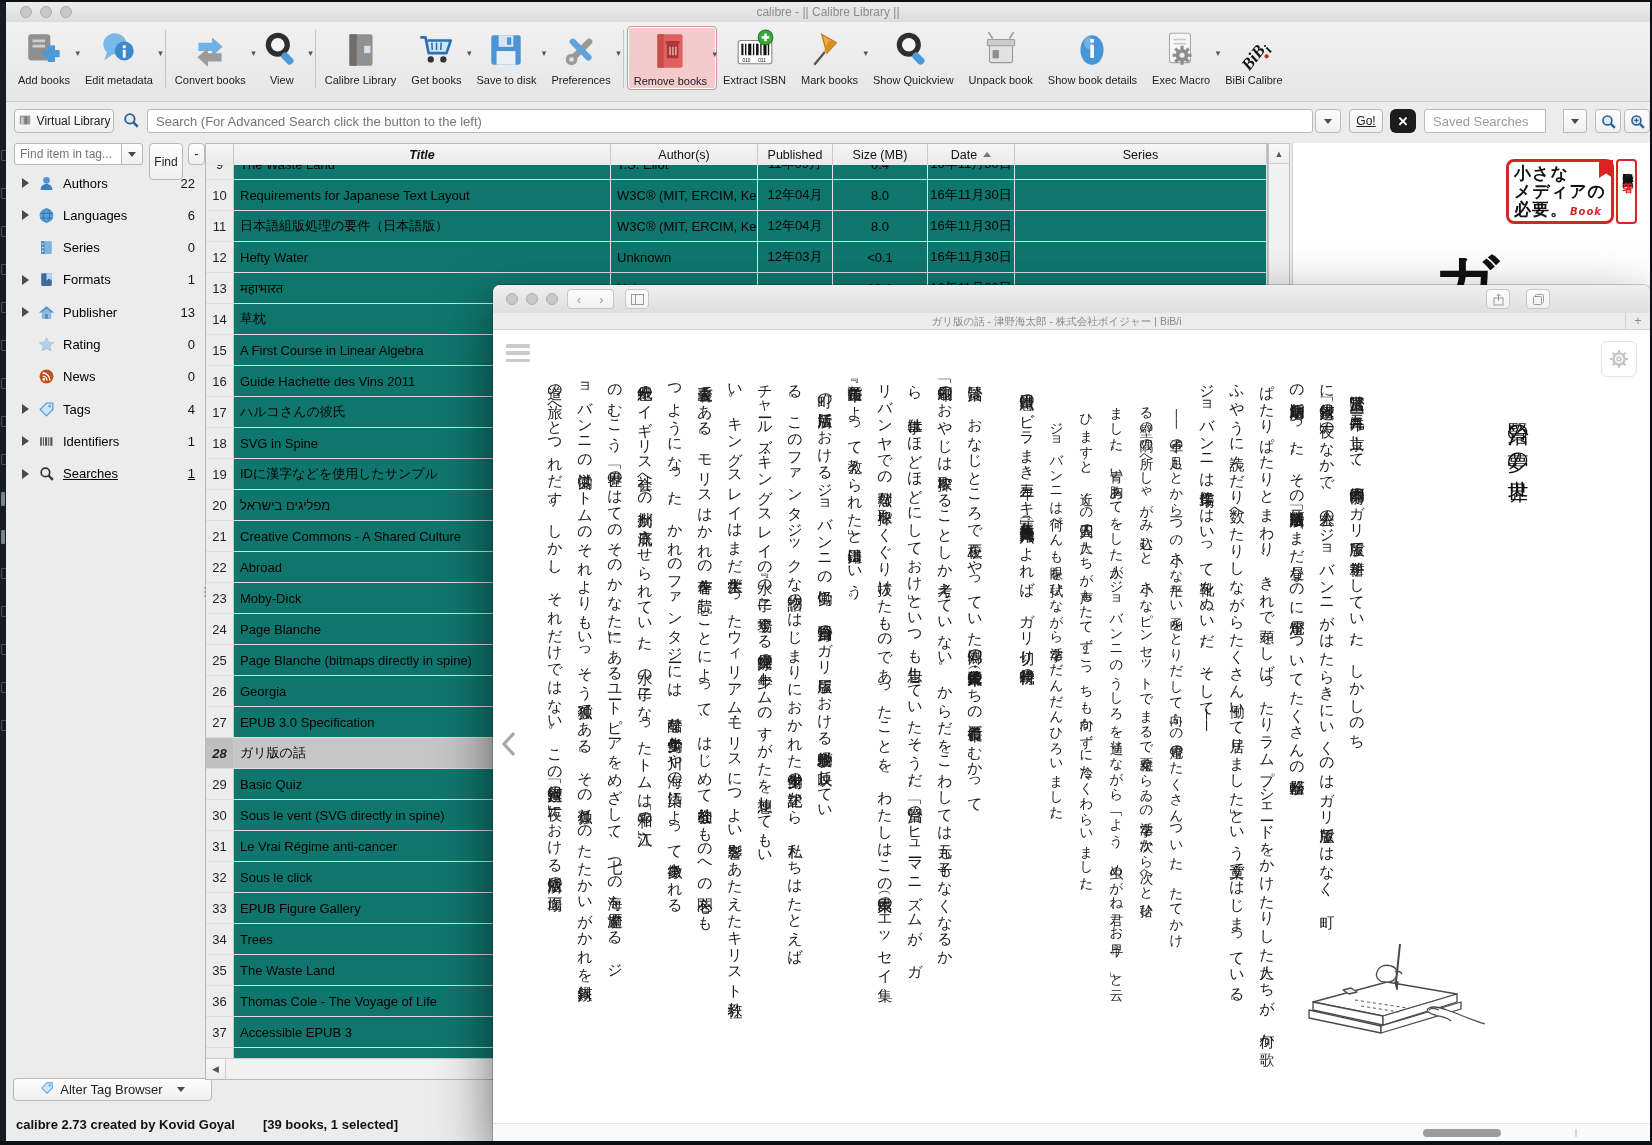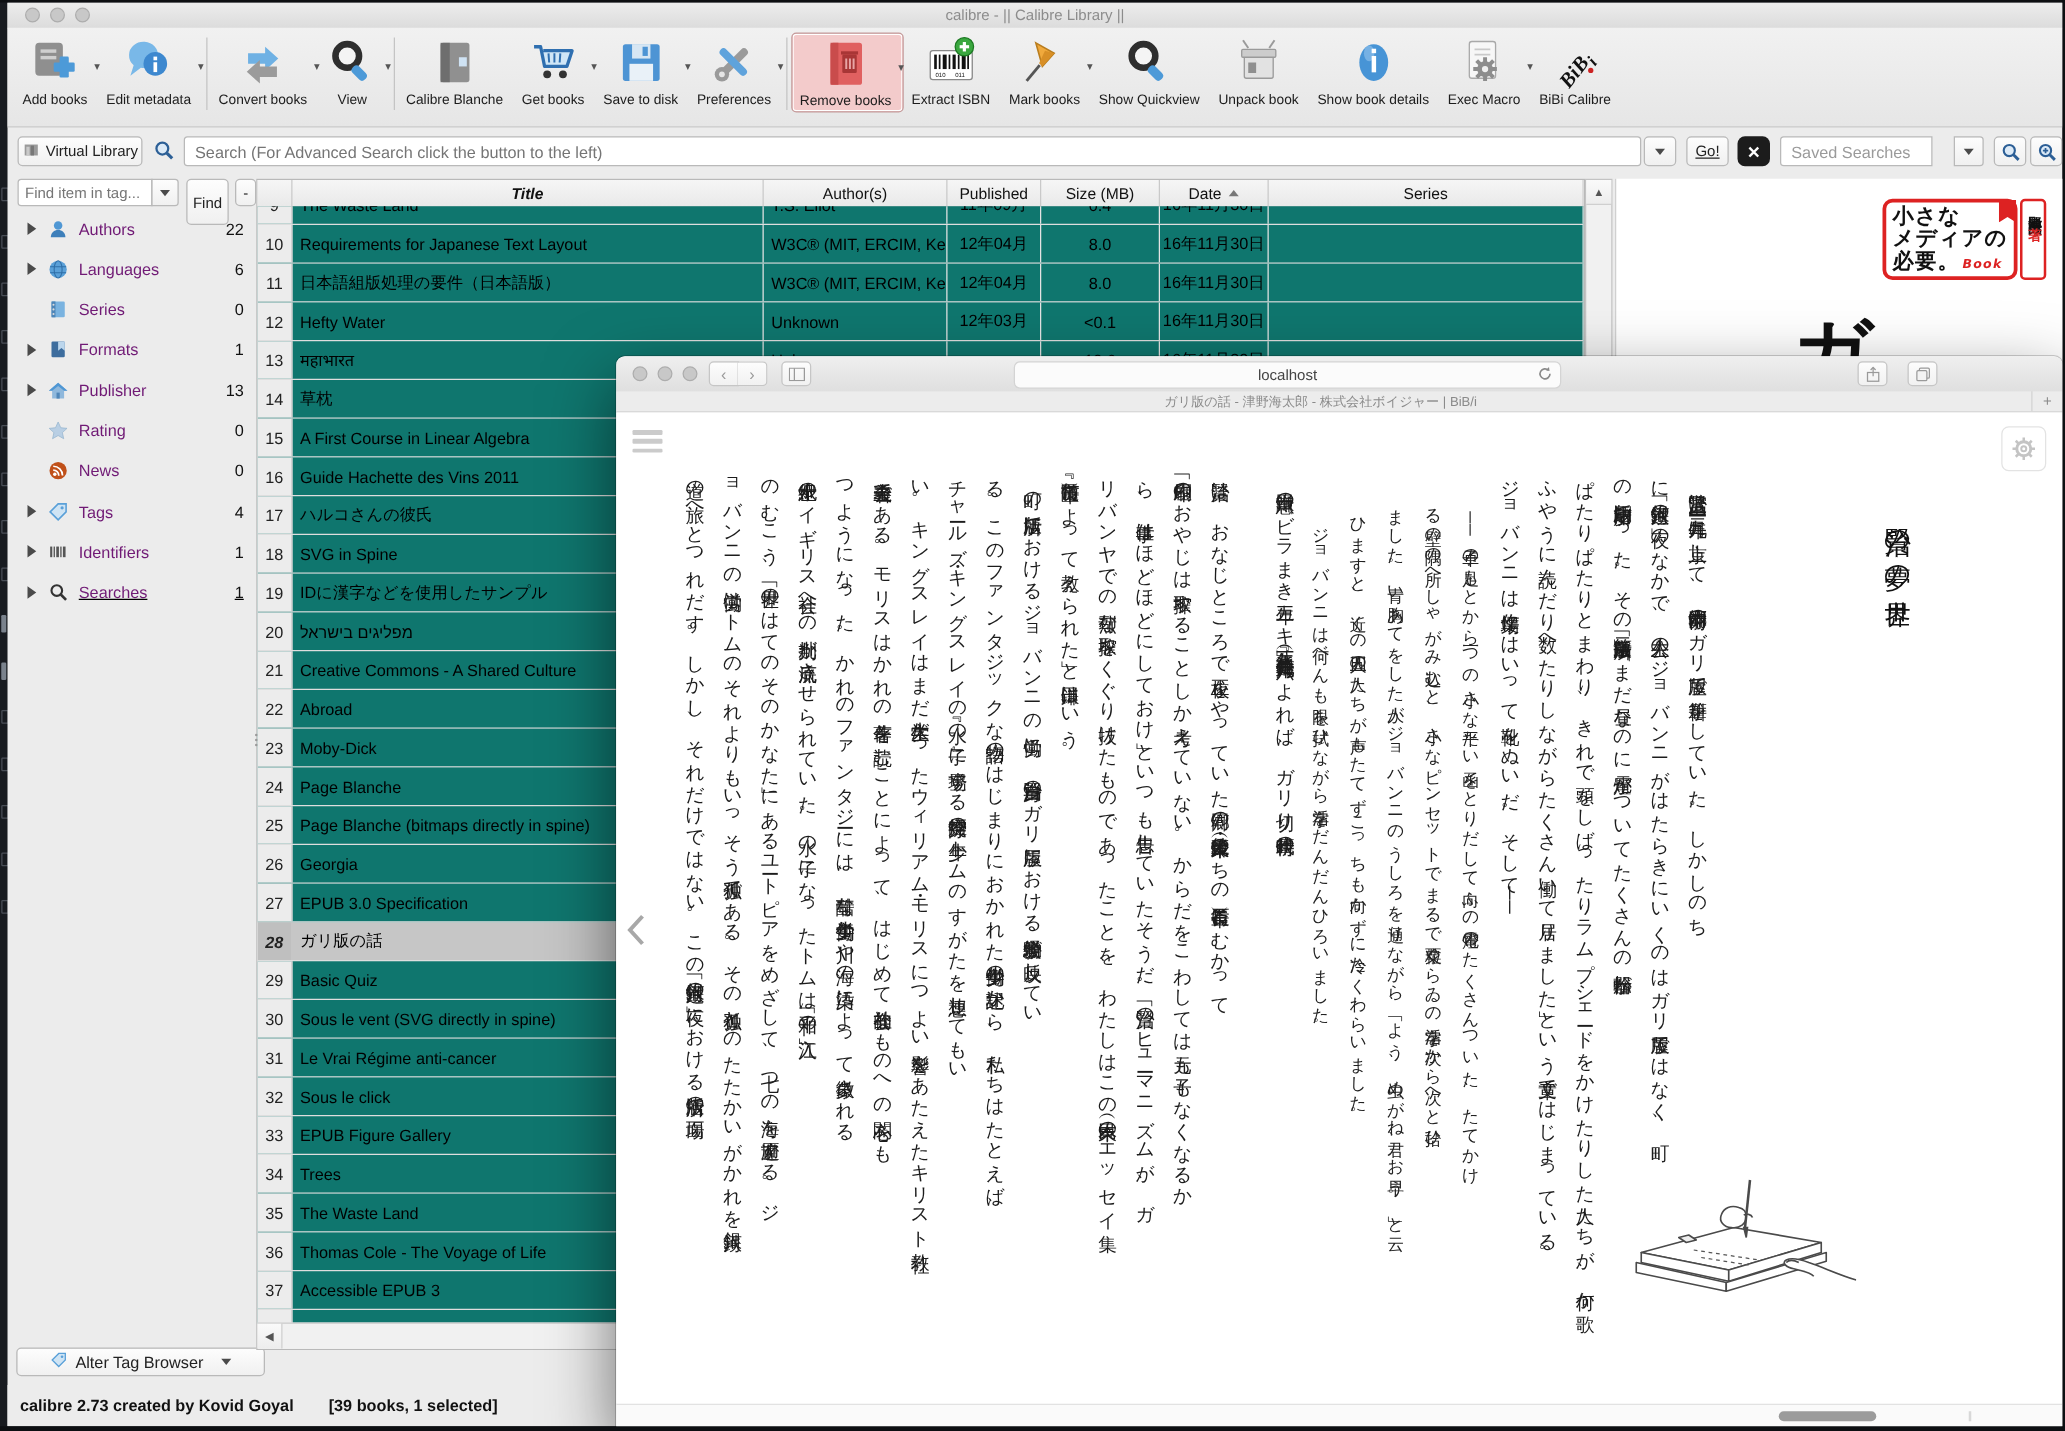--- a/index.html
+++ b/index.html
@@ -59,21 +59,21 @@
   #find-btn{position:absolute;left:143px;top:141px;width:34px;height:37px;font-size:12px;}
   #minus-btn{position:absolute;left:182px;top:141px;width:17px;height:22px;font-size:12px;}
 
   
   #sidebar{left:0;top:168px;width:199px;height:905px;}
   .sb-item{position:absolute;left:0;width:199px;height:26px;display:flex;align-items:center;}
   .sb-tri{width:0;height:0;border-top:5px solid transparent;border-bottom:5px solid transparent;border-left:7px solid #4a4a4a;margin-left:16px;flex:0 0 auto;}
   .sb-tri.none{border-left-color:transparent;}
   .sb-ic{width:17px;height:17px;margin-left:9px;flex:0 0 auto;}
   .sb-ic svg{width:17px;height:17px;}
-  .sb-lb{font-size:13px;color:#701a75;margin-left:8px;flex:1;}
+  .sb-lb{font-size:13px;color:#000000;margin-left:8px;flex:1;}
   .sb-ct{font-size:13px;color:#111;margin-right:10px;}
 
   
   #alter-btn{position:absolute;left:7px;top:1076px;width:199px;height:23px;gap:6px;font-size:13px;}
   #alter-btn svg{width:14px;height:14px;}
   #alter-btn .ddv{margin-left:8px;}
 
   
   #tbl{left:199px;top:141px;width:1063px;height:937px;background:#fff;border:1px solid #b9b9b9;box-sizing:border-box;overflow:hidden;}
   #tbl-head{display:flex;height:21px;background:linear-gradient(#f6f6f6,#e9e9e9);border-bottom:1px solid #b9b9b9;}
@@ -233,21 +233,21 @@
         <div class="tb-lb">View</div>
         <span class="tb-dd">▾</span>
       </div>
       <div class="tb-sep"></div>
       <div class="tb-item">
         <div class="tb-ic"><svg viewBox="0 0 40 40">
             <rect x="9" y="5" width="22" height="30" rx="2" fill="#909090"></rect>
             <rect x="9" y="5" width="7" height="30" fill="#6e6e6e"></rect>
             <rect x="23" y="16" width="6" height="7" fill="#cfe2f3"></rect>
           </svg></div>
-        <div class="tb-lb">Calibre Blanche</div>
+        <div class="tb-lb">Calibre Library</div>
       </div>
       <div class="tb-item">
         <div class="tb-ic"><svg viewBox="0 0 40 40">
             <path d="M5 8h5l3 15h17l4-12H12" fill="#cfe6f7" stroke="#2f6fb0" stroke-width="2.5" stroke-linejoin="round"></path>
             <line x1="16" y1="13" x2="16.5" y2="20" stroke="#2f6fb0" stroke-width="1.5"></line>
             <line x1="20.5" y1="13" x2="20.5" y2="20" stroke="#2f6fb0" stroke-width="1.5"></line>
             <line x1="25" y1="13" x2="24.5" y2="20" stroke="#2f6fb0" stroke-width="1.5"></line>
             <circle cx="15" cy="29" r="3" fill="#333"></circle>
             <circle cx="27" cy="29" r="3" fill="#333"></circle>
           </svg></div>
@@ -855,29 +855,20 @@
       <div class="light"></div>
       <div class="light"></div>
     </div>
     <div id="back-btn" class="navbtn">‹</div>
     <div id="fwd-btn" class="navbtn">›</div>
     <div id="sb-toggle" class="navbtn">
       <svg viewBox="0 0 13 11">
           <rect x="0.5" y="0.5" width="12" height="10" fill="none" stroke="#9a9a9a"></rect>
           <line x1="4.5" y1="0.5" x2="4.5" y2="10.5" stroke="#9a9a9a"></line>
         </svg>
-    </div>
-    <div id="urlfield">
-      <span>localhost</span>
-      <span id="reload">
-        <svg viewBox="0 0 12 12">
-            <path d="M10 6a4 4 0 1 1-1.2-2.8" fill="none" stroke="#8a8a8a" stroke-width="1.3"></path>
-            <polygon points="9.2,0.6 9.6,3.8 6.6,3.2" fill="#8a8a8a"></polygon>
-          </svg>
-      </span>
     </div>
     <div id="share-btn" class="navbtn">
       <svg viewBox="0 0 13 13">
           <rect x="2" y="5" width="9" height="7" fill="none" stroke="#9a9a9a"></rect>
           <line x1="6.5" y1="8" x2="6.5" y2="1" stroke="#9a9a9a"></line>
           <polyline points="4.5,3 6.5,1 8.5,3" fill="none" stroke="#9a9a9a"></polyline>
         </svg>
     </div>
     <div id="tabs-btn" class="navbtn">
       <svg viewBox="0 0 13 13">

